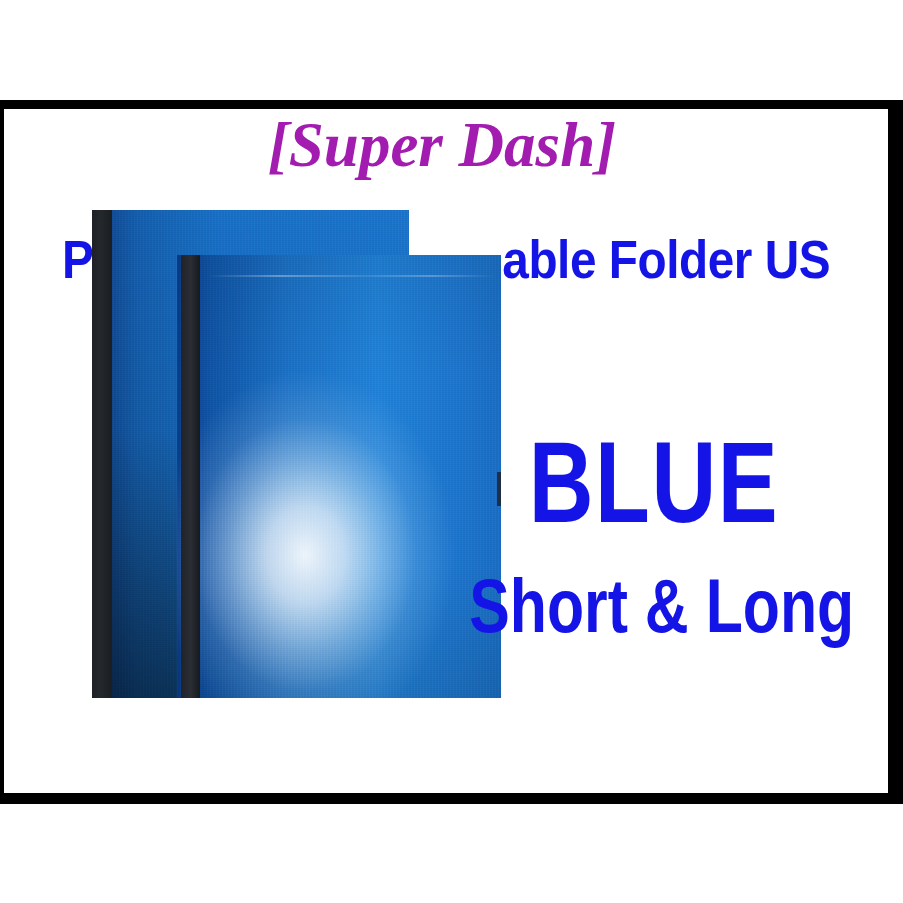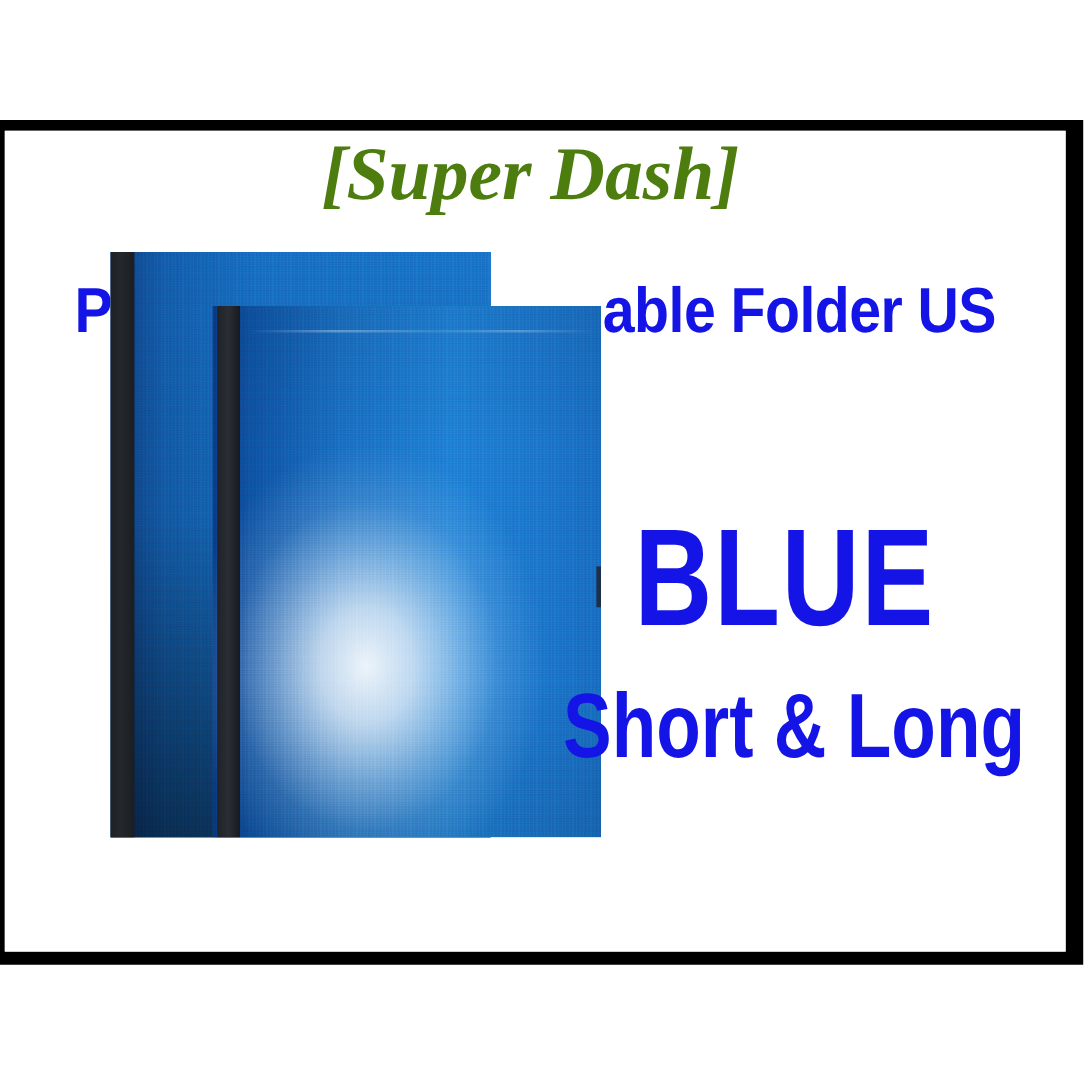--- a/index.html
+++ b/index.html
@@ -91,21 +91,21 @@
 
   #brand {
     left: 0px;
     top: 700px;
     width: 876px;
     text-align: center;
     font-size: 63px;
     font-family: "Liberation Serif", serif;
     font-weight: bold;
     font-style: italic;
-    color: #4d7c0f;
+    color: #a21caf;
     letter-spacing: 0px;
   }
 
   
   #photo {
     position: absolute;
     left: 88px;
     top: 101px;
     width: 409px;
     height: 488px;

